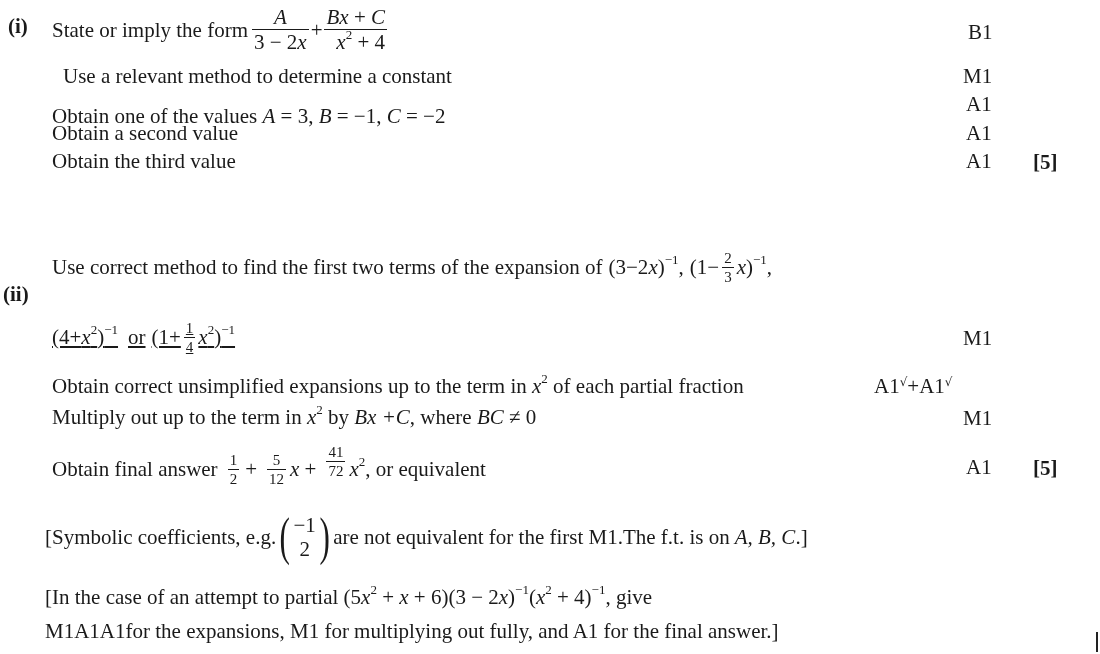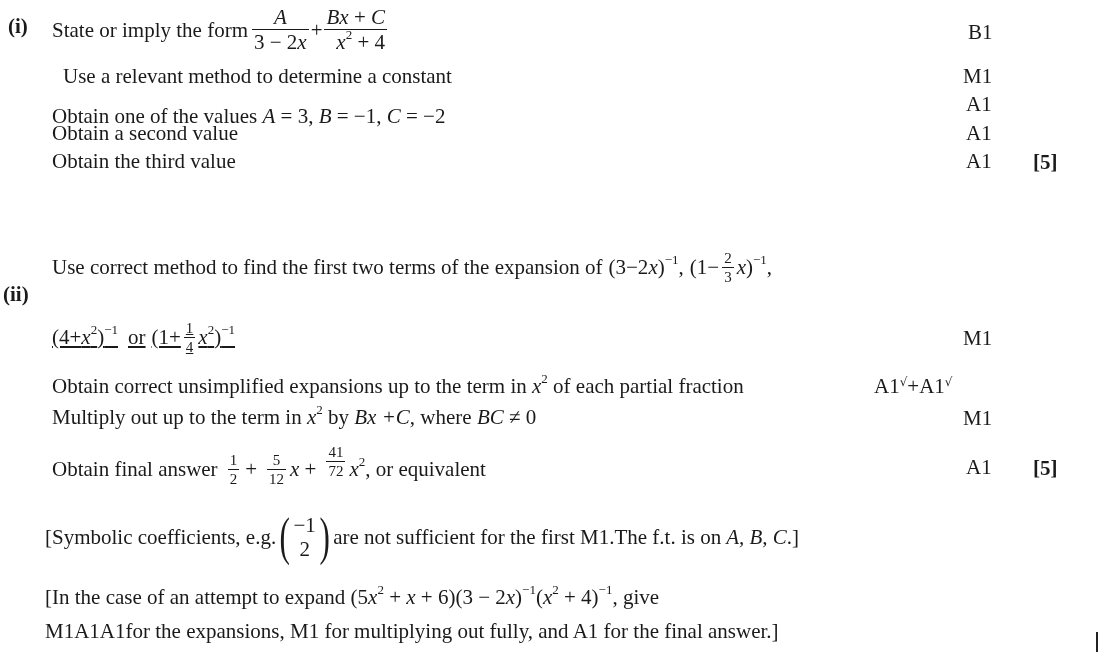--- a/index.html
+++ b/index.html
@@ -109,21 +109,21 @@
   <div class="abs" style="left:45px; top:505px; height:64px; display:flex; align-items:center;">
     <span>[Symbolic coefficients, e.g.</span>
     <span class="binom">
       <span class="paren">(</span>
       <span class="inner">
           <span>−1</span>
           <span>2</span>
         </span>
       <span class="paren">)</span>
     </span>
-    <span>are not sufficient for the first M1.The f.t. is on</span>
+    <span>are not equivalent for the first M1.The f.t. is on</span>
     <span class="i" style="margin-left:5px;">A, B, C</span>
       <span>.]</span>
   </div>
-  <span class="abs" style="left:45px; top:585px;"><span>[In the case of an attempt to expand</span> (5<span class="i">x</span><sup>2</sup> + <span class="i">x</span> + 6)(3 − 2<span class="i">x</span>)<sup>−1</sup>(<span class="i">x</span><sup>2</sup> + 4)<sup>−1</sup><span>, give</span></span>
+  <span class="abs" style="left:45px; top:585px;"><span>[In the case of an attempt to partial</span> (5<span class="i">x</span><sup>2</sup> + <span class="i">x</span> + 6)(3 − 2<span class="i">x</span>)<sup>−1</sup>(<span class="i">x</span><sup>2</sup> + 4)<sup>−1</sup><span>, give</span></span>
   <span class="abs" style="left:45px; top:619px;">M1A1A1for the expansions, M1 for multiplying out fully, and A1 for the final answer.]</span>
 </div>
 
 <div class="cursor-bar"></div>
 
 </body></html>

